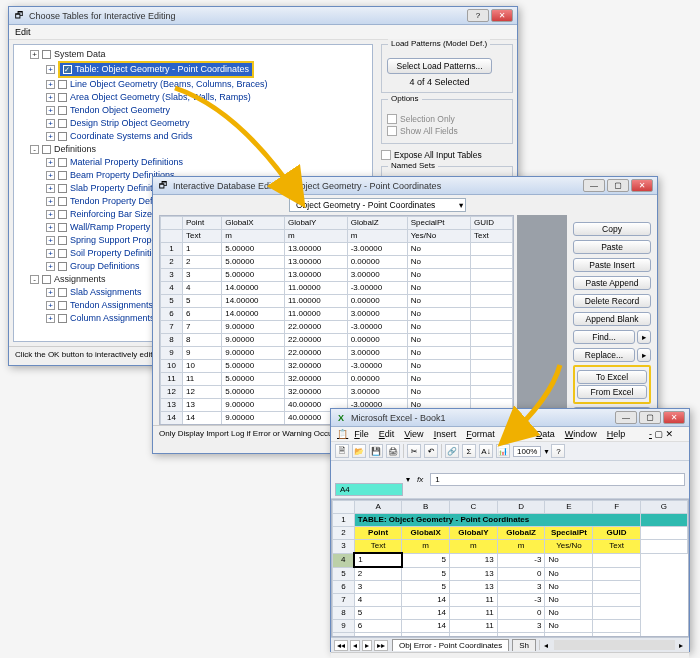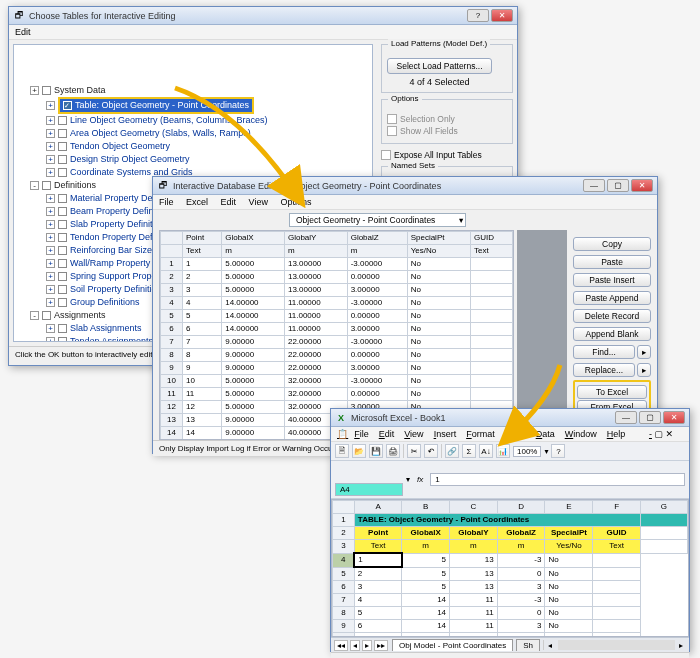--- a/index.html
+++ b/index.html
@@ -75,21 +75,21 @@
       <div class="winbtn">?</div>
       <div class="winbtn close">✕</div>
     </div>
   </div>
   <div class="menubar">
     <span>Edit</span>
   </div>
   <div style="display:flex; height:306px;">
     <div style="flex:1; padding:4px; display:flex;">
       <div class="tree" style="padding:3px 2px;">
-        <div class="item black" style="padding-left:14px;margin-top:36px;"><span class="boxer">+</span><span class="cb"></span><span>System Data</span></div>
+        <div class="item black" style="padding-left:14px;"><span class="boxer">+</span><span class="cb"></span><span>System Data</span></div>
         <div class="item" style="padding-left:30px;"><span class="boxer">+</span><span class="sel"><span class="cb checked" style="border-color:#fff;"></span><span>Table: Object Geometry - Point Coordinates</span></span></div>
         <div id="geoItems">
             <div class="item" style="padding-left:30px;"><span class="boxer">+</span><span class="cb"></span>Line Object Geometry (Beams, Columns, Braces)</div>
             <div class="item" style="padding-left:30px;"><span class="boxer">+</span><span class="cb"></span>Area Object Geometry (Slabs, Walls, Ramps)</div>
             <div class="item" style="padding-left:30px;"><span class="boxer">+</span><span class="cb"></span>Tendon Object Geometry</div>
             <div class="item" style="padding-left:30px;"><span class="boxer">+</span><span class="cb"></span>Design Strip Object Geometry</div>
             <div class="item" style="padding-left:30px;"><span class="boxer">+</span><span class="cb"></span>Coordinate Systems and Grids</div>
           </div>
         <div class="item black" style="padding-left:14px;"><span class="boxer">-</span><span class="cb"></span><span>Definitions</span></div>
         <div id="defItems">
@@ -145,27 +145,20 @@
 <div class="window" style="left:152px; top:176px; width:506px; height:278px;">
   <div class="titlebar">
     <span class="icon">🗗</span>
     <span class="title">Interactive Database Editing - Object Geometry - Point Coordinates</span>
     <div class="winbtns">
       <div class="winbtn">—</div>
       <div class="winbtn">▢</div>
       <div class="winbtn close">✕</div>
     </div>
   </div>
-  <div class="menubar">
-    <span>File</span>
-    <span>Excel</span>
-    <span>Edit</span>
-    <span>View</span>
-    <span>Options</span>
-  </div>
   <div style="padding:3px 6px;">
     <div style="display:inline-block; background:#fff; border:1px solid #a0b0c0; padding:1px 30px 1px 6px; font-size:8.5px; position:relative; left:130px;">
       <span>Object Geometry - Point Coordinates</span><span style="position:absolute;right:2px;">▾</span>
     </div>
   </div>
   <div style="display:flex; height:210px;">
     <div class="grid" style="flex:1; margin:0 3px 0 6px; overflow:hidden;">
       <table id="grid2">
           <tbody>
             <tr>
@@ -502,21 +495,21 @@
             <td class="l"></td>
           </tr>
         </tbody>
       </table>
   </div>
   <div class="tabstrip">
     <span class="navbtn">◂◂</span>
     <span class="navbtn">◂</span>
     <span class="navbtn">▸</span>
     <span class="navbtn">▸▸</span>
-    <span class="tab">Obj Model - Point Coordinates</span>
+    <span class="tab">Obj Error - Point Coordinates</span>
     <span class="tab" style="background:#eee;">Sh</span>
     <span style="flex:1; border-left:1px solid #ccc; margin-left:3px; display:flex;">
         <span style="margin:auto 6px auto 4px;">◂</span>
         <span style="flex:1;height:10px;background:#ddd;margin:auto 0;"></span>
         <span style="margin:auto 4px;">▸</span>
       </span>
   </div>
   <div class="statusbar" style="display:flex;">
     <span>Ready</span>
     <span style="flex:1;"></span>

